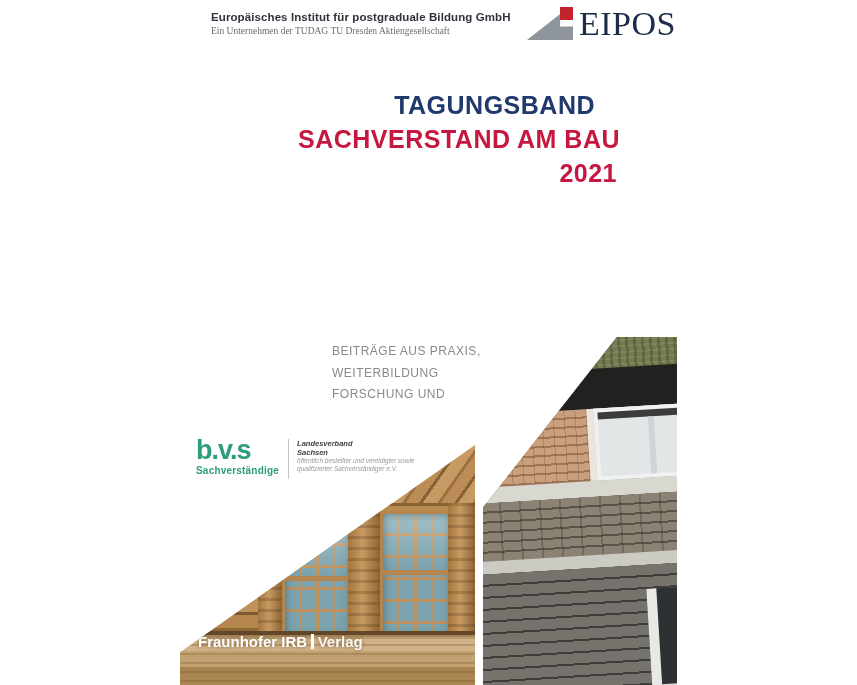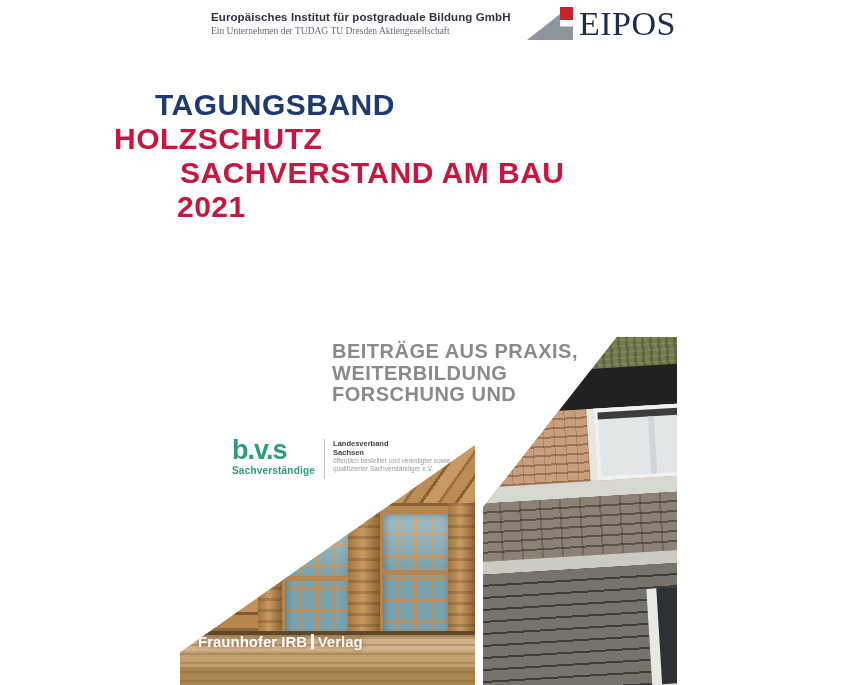--- a/index.html
+++ b/index.html
@@ -12,35 +12,35 @@
   .inst-name{font-size:11.5px;font-weight:700;color:var(--header-dark);letter-spacing:.1px;}
   .inst-sub{font-size:9.5px;color:var(--header-gray);margin-top:3px;font-family:Liberation Serif, serif;}
   .eipos{position:absolute;left:527px;top:6px;display:flex;align-items:center;}
   .eipos-mark{position:relative;width:50px;height:36px;}
   .eipos-gray{position:absolute;left:0;top:8px;width:46px;height:26px;background:var(--eipos-gray);
     clip-path:polygon(0 100%,72% 0,72% 48%,100% 48%,100% 100%);}
   .eipos-red{position:absolute;left:33px;top:1px;width:13px;height:13px;background:var(--eipos-red);}
   .eipos-word{font-family:"Liberation Serif",serif;font-size:34px;line-height:36px;
     color:var(--eipos-navy);letter-spacing:.5px;margin-left:2px;}
   
-  .title-block{position:absolute;left:180px;top:88px;width:440px;text-align:left;
-    font-weight:700;font-size:30px;line-height:34px;letter-spacing:.5px;}
+  .title-block{position:absolute;left:180px;top:88px;width:440px;text-align:right;
+    font-weight:700;font-size:25px;line-height:34px;letter-spacing:.5px;}
   .t-navy{color:var(--navy);transform:translateX(-25px);}
   .t-red1{color:var(--red);transform:translateX(-66px);}
   .t-red2{color:var(--red);}
   .t-red3{color:var(--red);transform:translateX(-3px);}
   
-  .subtitle{position:absolute;left:332px;top:341px;font-size:20px;font-weight:700;
+  .subtitle{position:absolute;left:332px;top:341px;font-size:12px;font-weight:400;
     line-height:21.5px;color:var(--subtitle-gray);letter-spacing:.5px;}
   
-  .bvs{position:absolute;left:196px;top:437px;display:flex;align-items:flex-start;margin-left:36px;}
+  .bvs{position:absolute;left:196px;top:437px;display:flex;align-items:flex-start;}
   .bvs-word{font-size:27px;font-weight:700;color:var(--bvs-green);line-height:26px;letter-spacing:-1px;}
   .bvs-sub{font-size:10px;font-weight:700;color:var(--bvs-green);margin-top:2px;letter-spacing:.2px;}
   .bvs-div{width:1px;background:#c4c4ca;height:40px;margin:2px 8px 0 9px;}
-  .bvs-org{padding-top:3px;}
+  .bvs-org{padding-top:3px;font-style:italic;}
   .bvs-org-main{font-size:7.5px;font-weight:700;color:#3e3e46;line-height:8.5px;}
   .bvs-org-small{font-size:6.5px;color:#9a9aa0;line-height:7.5px;}
   .bvs-org-small:first-of-type{margin-top:3px;}
   
   .photo-left{position:absolute;left:180px;top:445px;width:295px;height:240px;overflow:hidden;
     clip-path:polygon(100% 0,100% 100%,0 100%,0 86.5%);
     background:repeating-linear-gradient(125deg,#c79a63 0 12px,#9c7040 12px 15px,#bb8c55 15px 26px,#8a6132 26px 29px);}
   .logs-left{position:absolute;left:0;top:120px;width:90px;height:70px;
     background:repeating-linear-gradient(180deg,#c1925c 0 14px,#7d5a30 14px 17px,#b5874f 17px 30px,#8f6838 30px 33px);}
   .lintel{position:absolute;left:78px;top:58px;width:217px;height:20px;
@@ -115,21 +115,20 @@
   <div class="eipos">
     <div class="eipos-mark">
       <div class="eipos-gray"></div>
       <div class="eipos-red"></div>
     </div>
     <div class="eipos-word">EIPOS</div>
   </div>
 
   <div class="title-block">
     <div class="t-navy">TAGUNGSBAND</div>
-    <div class="t-red1">HOLZSCHUTZ</div>
     <div class="t-red2">SACHVERSTAND AM BAU</div>
     <div class="t-red3">2021</div>
   </div>
 
   <div class="subtitle">
     <div>BEITRÄGE AUS PRAXIS,</div>
     <div>WEITERBILDUNG</div>
     <div>FORSCHUNG UND</div>
   </div>
 

